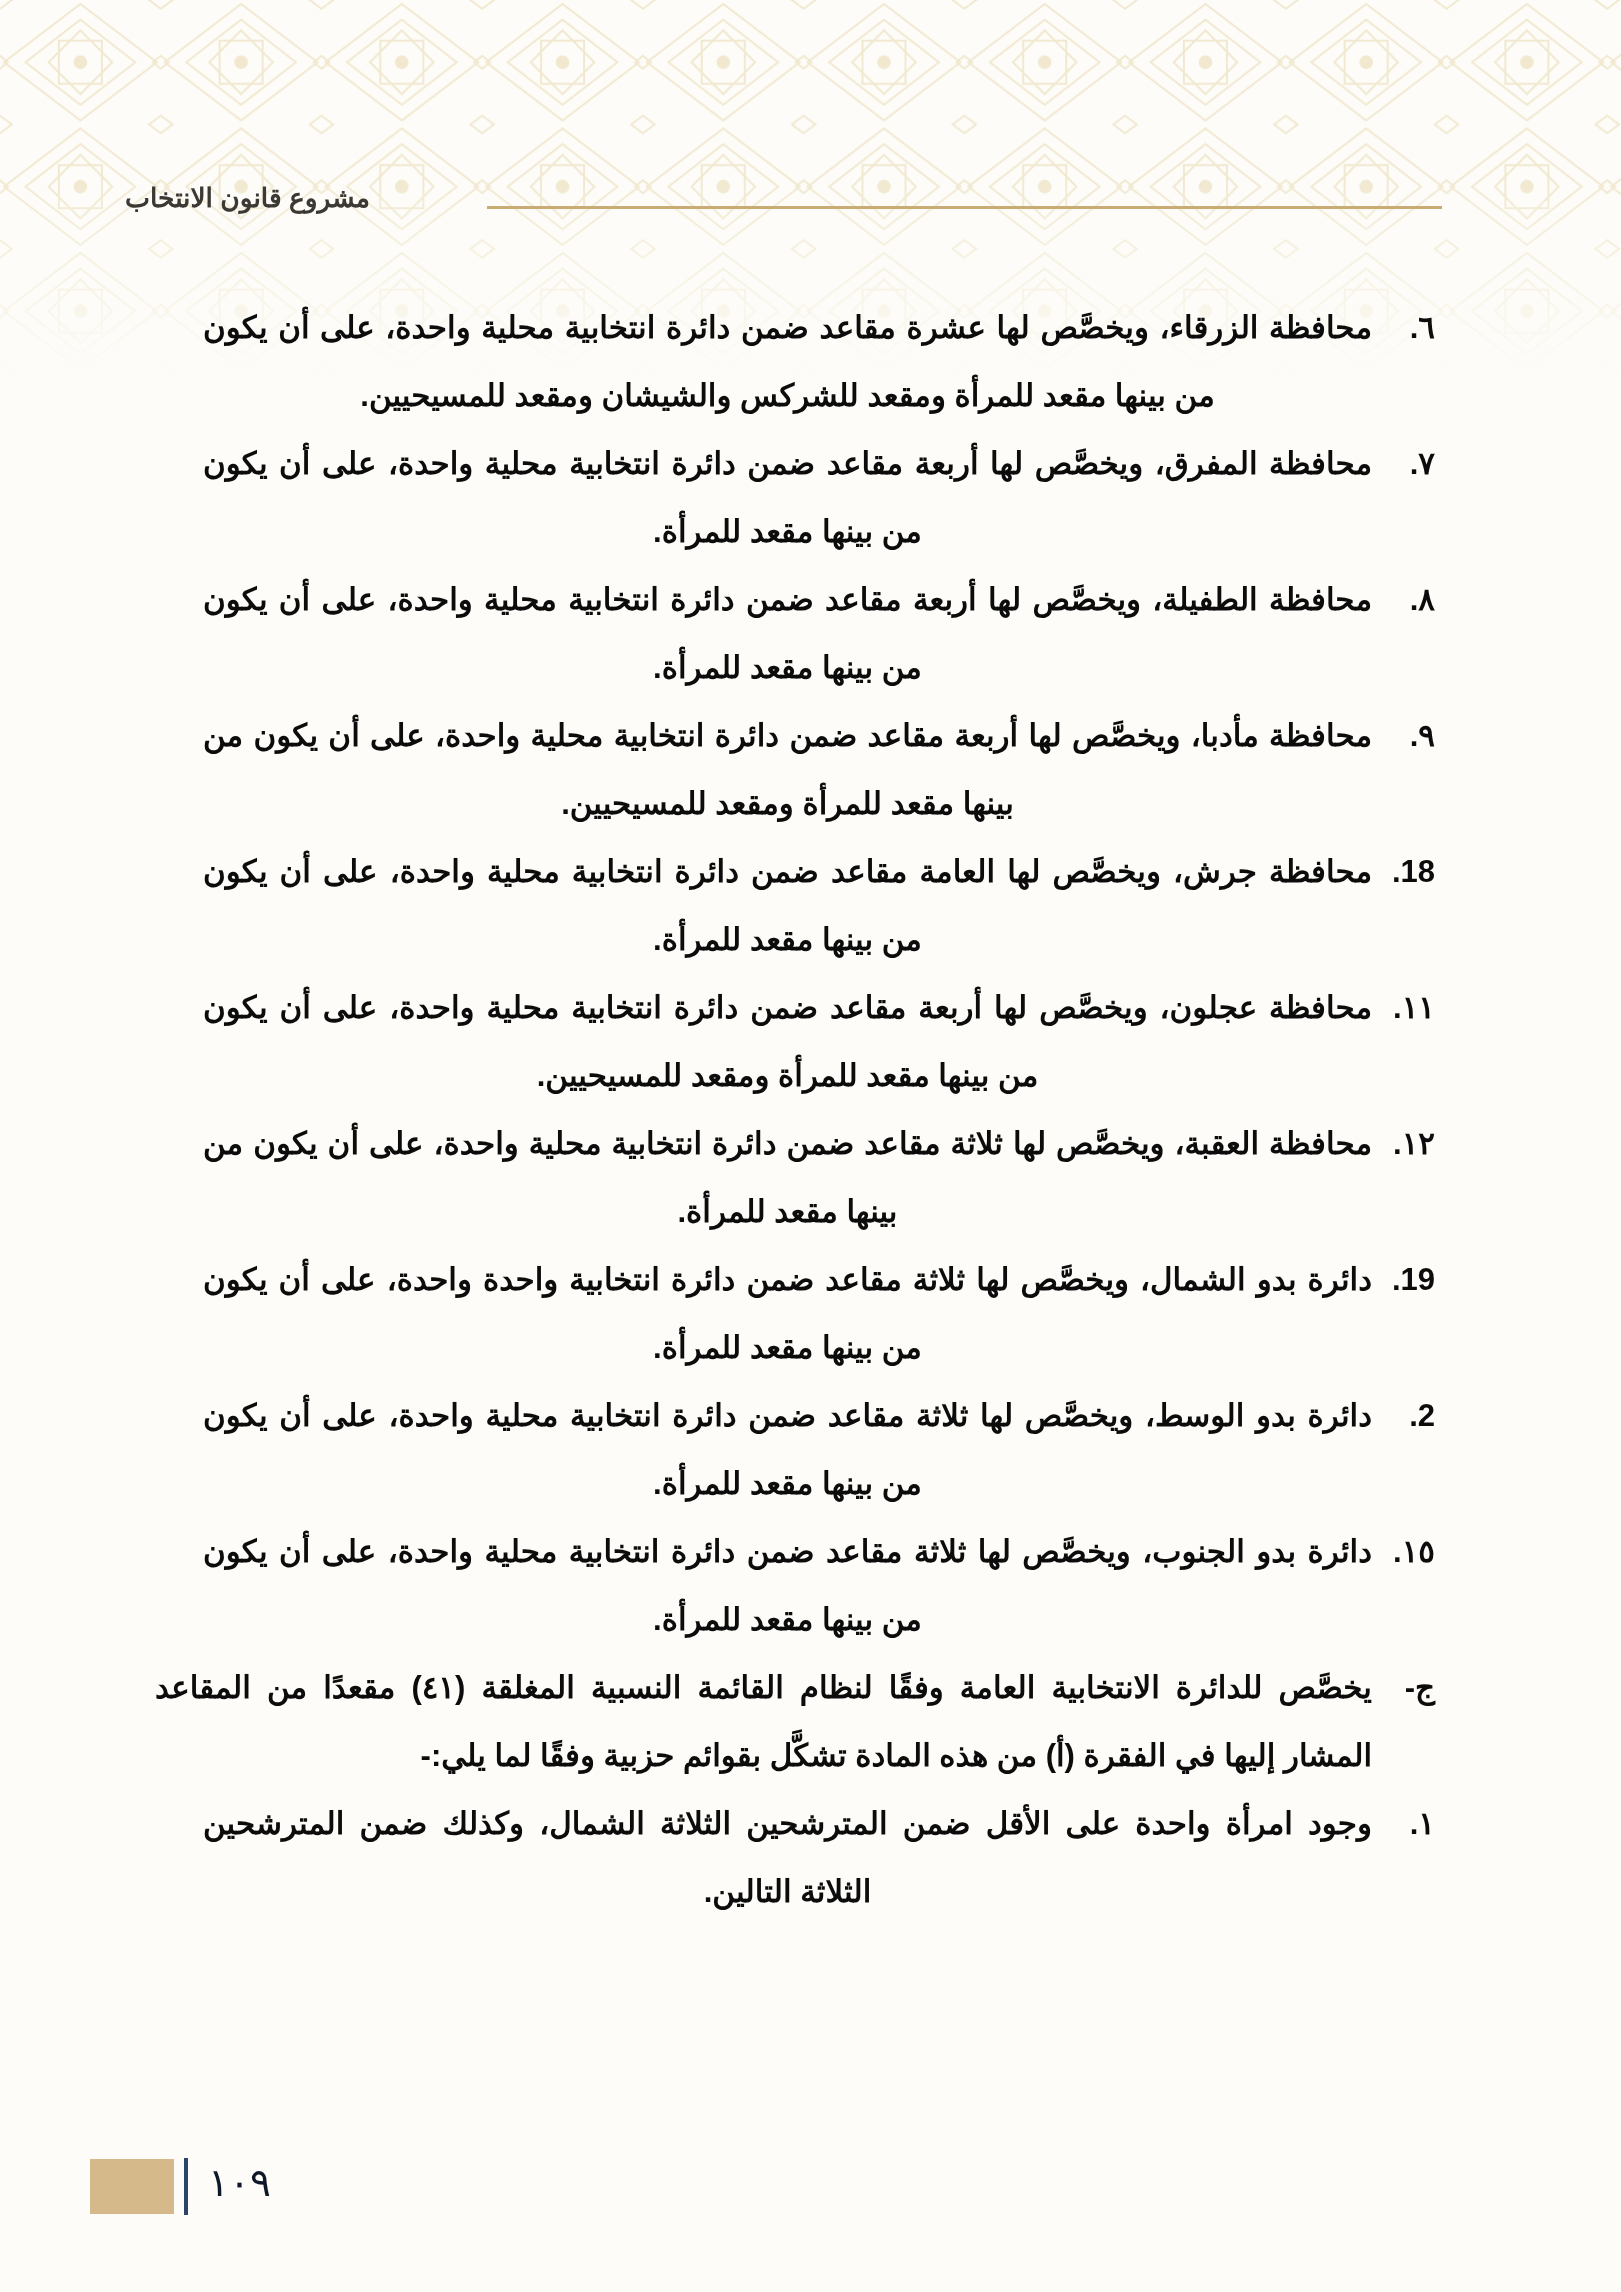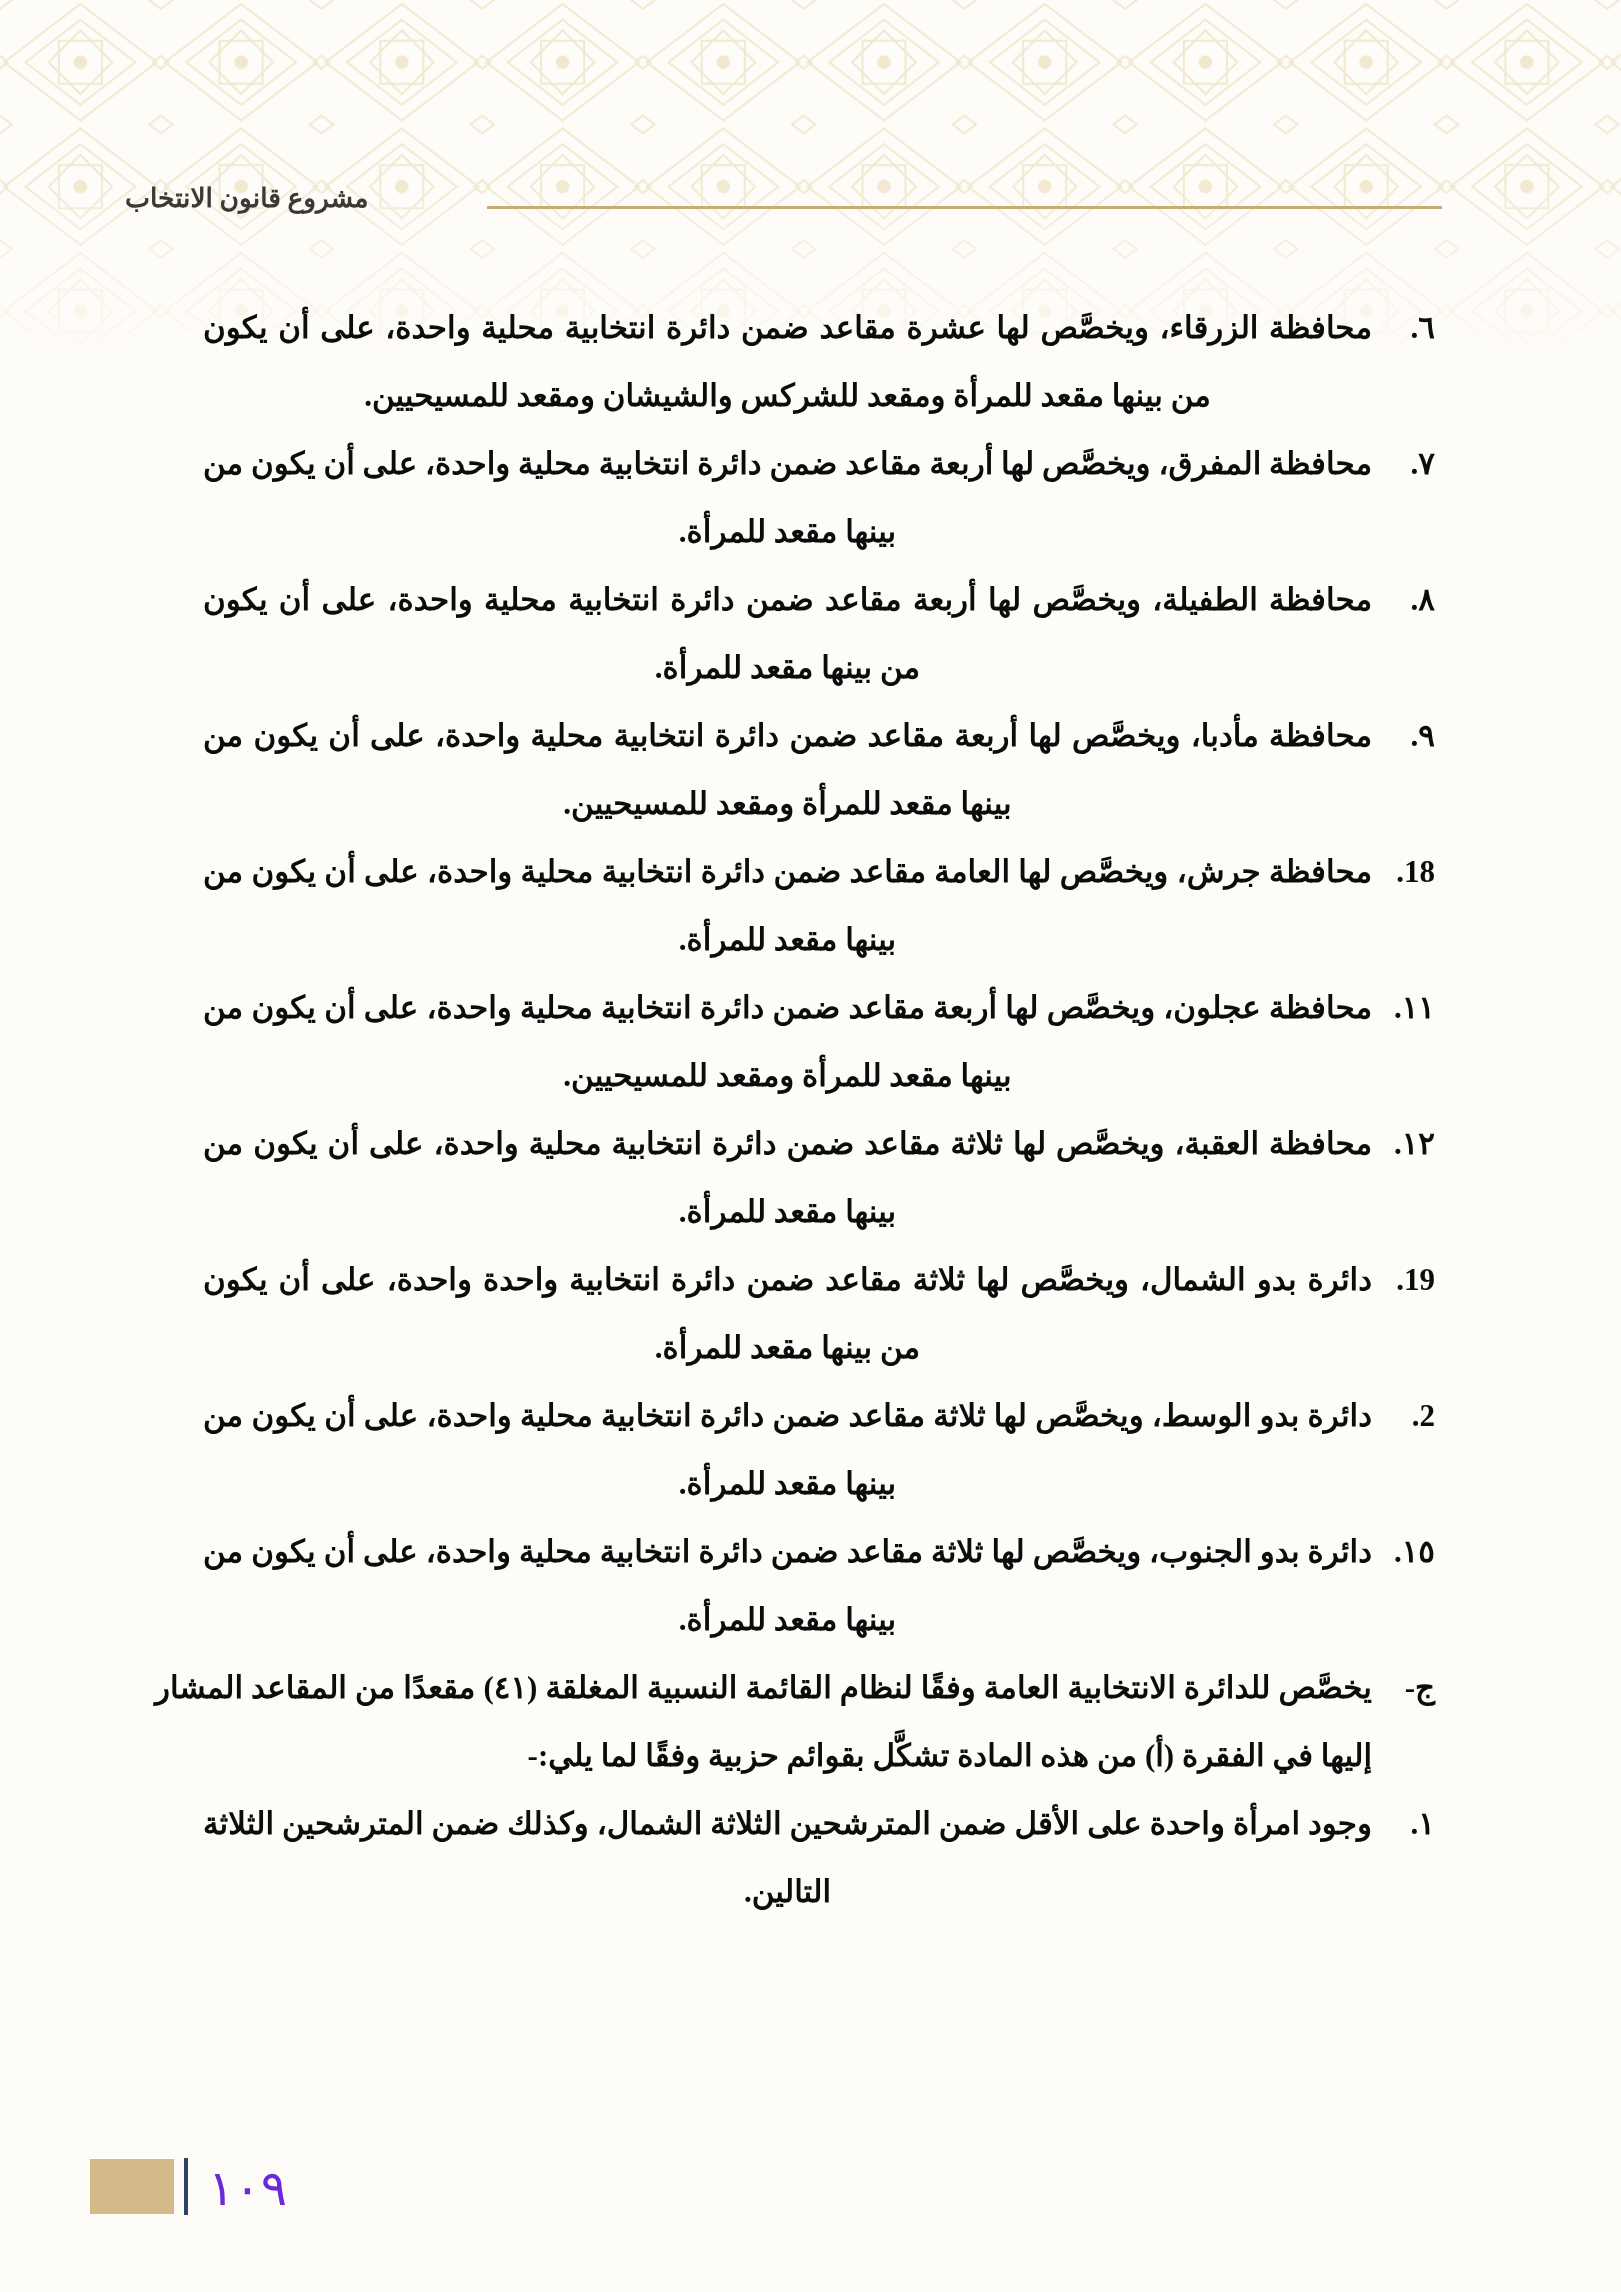--- a/index.html
+++ b/index.html
@@ -2,21 +2,21 @@
 <html lang="ar" dir="rtl"><head>
 <meta charset="utf-8">
 <style>
   html,body{margin:0;padding:0;background:#e9e9e9;}
   .page{
     position:relative;
     width:1621px;height:2293px;
     margin:0 auto;
     background:#fdfcf8;
     overflow:hidden;
-    font-family:Liberation Serif, serif;
+    font-family:Liberation Sans, sans-serif;
   }
 
   
   .pattern-band{position:absolute;top:0;left:0;width:1621px;height:392px;}
   .pattern-band svg{display:block;}
   .pattern-fade{
     position:absolute;inset:0;
     background:linear-gradient(180deg, rgba(253,252,248,0) 45%, rgba(253,252,248,.65) 78%, #fdfcf8 97%);
   }
 
@@ -66,21 +66,21 @@
     position:absolute;left:90px;top:2159px;width:84px;height:55px;
     background:#d6b98b;
   }
   .footer-divider{
     position:absolute;left:184px;top:2158px;width:3.9px;height:57px;
     background:#2b4467;
   }
   .footer-page-num{
     position:absolute;left:208px;top:2160px;
     direction:rtl;
-    font-size:49px;font-weight:400;color:#6d28d9;
+    font-size:39px;font-weight:400;color:#0f172a;
   }
 </style>
 </head>
 <body>
 
 <div class="page">
 
   <div class="pattern-band">
     <svg width="1621" height="392" xmlns="http://www.w3.org/2000/svg" viewBox="0 0 1654 400">
       <defs>

